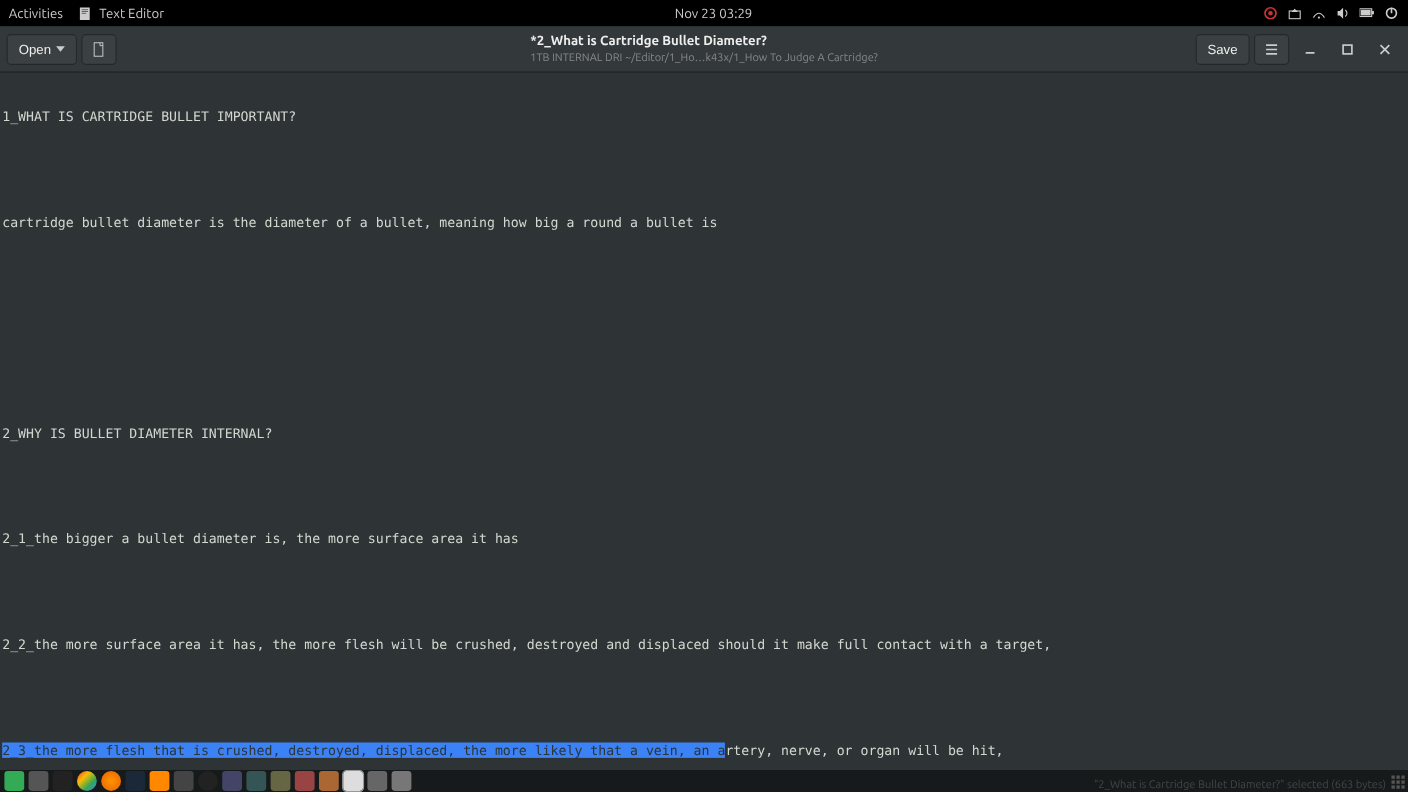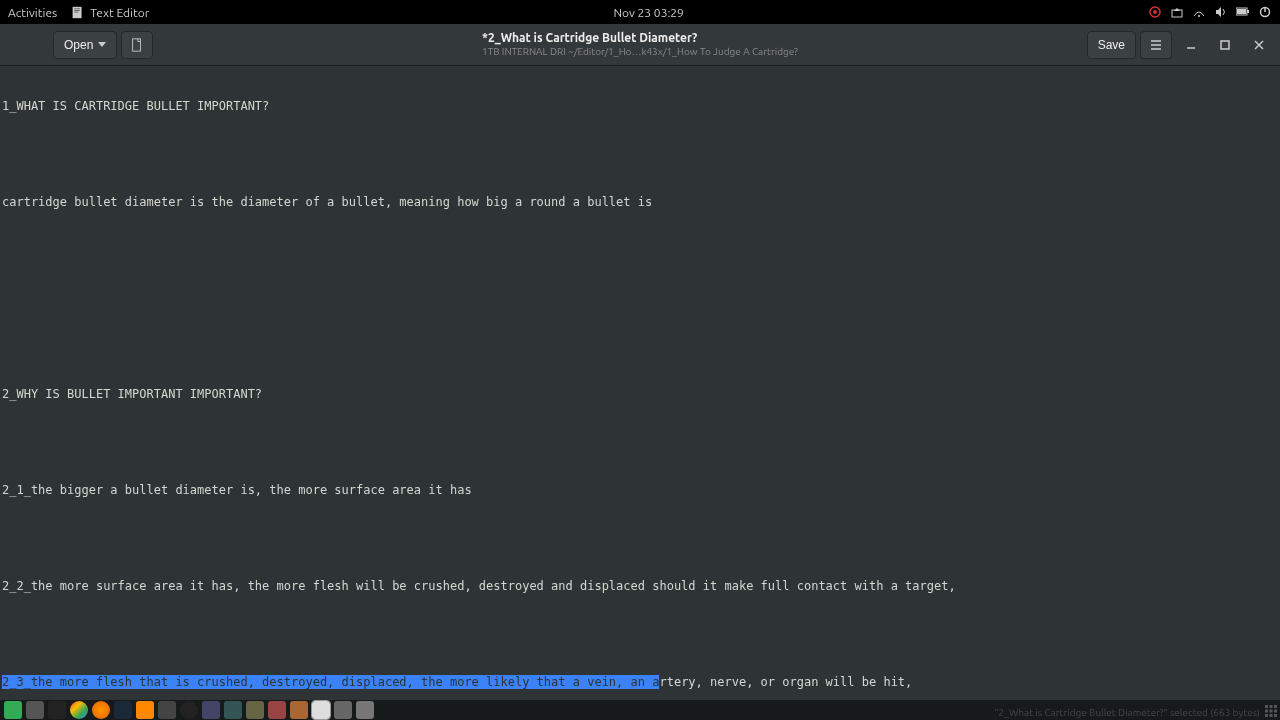--- a/index.html
+++ b/index.html
@@ -30,21 +30,21 @@
 
 .header-bar {
   height: 42px;
   background: #33393b;
   border-bottom: 1px solid #1b1f20;
   display: flex;
   align-items: center;
   padding: 0 6px;
   position: relative;
 }
-.header-bar .left-group { display: flex; gap: 4px; align-items: center; margin-left: 47px; }
+.header-bar .left-group { display: flex; gap: 4px; align-items: center; }
 .header-bar .title-group {
   position: absolute;
   left: 50%;
   transform: translateX(-50%);
   text-align: left;
   line-height: 1.2;
 }
 .header-bar .title-group .title { font-weight: bold; color: #eeeeec; font-size: 12px; }
 .header-bar .title-group .subtitle { font-size: 10px; color: #888; }
 .header-bar .right-group { margin-left: auto; display: flex; gap: 4px; align-items: flex-end; }
@@ -230,21 +230,21 @@
   </div>
 </div>
 
 <div class="editor">
 <div class="line">1_WHAT IS CARTRIDGE BULLET IMPORTANT?</div>
 <div class="line"></div>
 <div class="line">cartridge bullet diameter is the diameter of a bullet, meaning how big a round a bullet is</div>
 <div class="line"></div>
 <div class="line"></div>
 <div class="line"></div>
-<div class="line">2_WHY IS BULLET IMPORTANT IMPORTANT?</div>
+<div class="line">2_WHY IS BULLET DIAMETER INTERNAL?</div>
 <div class="line"></div>
 <div class="line">2_1_the bigger a bullet diameter is, the more surface area it has</div>
 <div class="line"></div>
 <div class="line">2_2_the more surface area it has, the more flesh will be crushed, destroyed and displaced should it make full contact with a target,</div>
 <div class="line"></div>
 <div class="line"><span class="sel">2_3_the more flesh that is crushed, destroyed, displaced, the more likely that a vein, an a</span><span>rtery, nerve, or organ will be hit,</span></div>
 
 
 </div>
 

